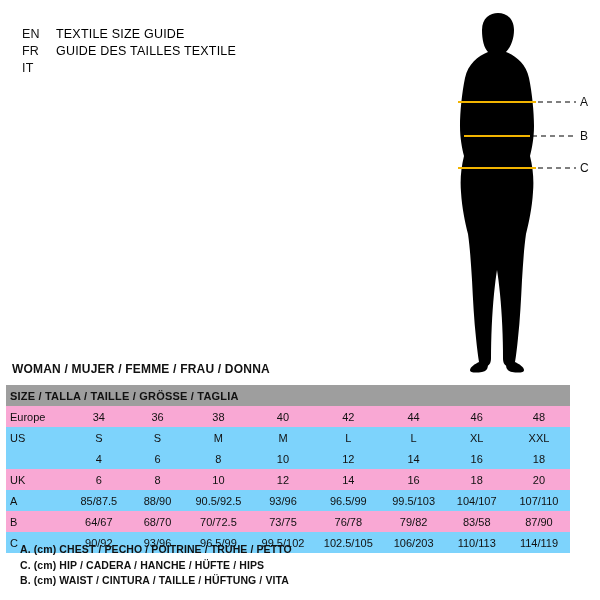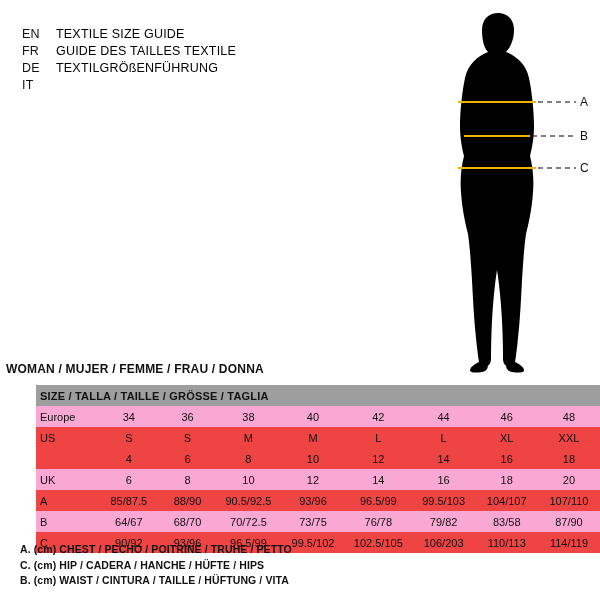--- a/index.html
+++ b/index.html
@@ -47,50 +47,50 @@
     left: 430px;
     width: 160px;
     height: 370px;
   }
   .figure-area svg { display: block; }
 
   
   .woman-label {
     position: absolute;
     top: 362px;
-    left: 6px;
+    left: 12px;
     font-size: 12px;
     font-weight: bold;
     letter-spacing: 0.2px;
     color: #111;
   }
 
   
   .size-table {
     position: absolute;
     top: 385px;
-    left: 36px;
+    left: 6px;
     width: 564px;
     border-collapse: collapse;
     font-size: 11px;
     color: #111;
   }
   .size-table td {
     padding: 3px 4px;
     line-height: 14px;
     height: 15px;
   }
   .row-head td {
     background: #9e9e9e;
     font-weight: bold;
     font-size: 11px;
     letter-spacing: 0.2px;
     color: #111;
   }
-  .row-shade td { background: #ef4444; }
+  .row-shade td { background: #7dd3fc; }
   .row-plain td { background: #f9a8d4; }
   .col-label {
     width: 72px;
     text-align: left;
     padding-left: 4px;
   }
   .col-val {
     width: 68px;
     text-align: center;
   }
@@ -112,24 +112,20 @@
 <body>
 
 <div class="lang-block">
   <div class="lang-row">
     <span class="lang-code">EN</span>
     <span class="lang-text">TEXTILE SIZE GUIDE</span>
   </div>
   <div class="lang-row">
     <span class="lang-code">FR</span>
     <span class="lang-text">GUIDE DES TAILLES TEXTILE</span>
-  </div>
-  <div class="lang-row">
-    <span class="lang-code">DE</span>
-    <span class="lang-text">TEXTILGRÖßENFÜHRUNG</span>
   </div>
   <div class="lang-row">
     <span class="lang-code">IT</span>
   </div>
 </div>
 
 <div class="figure-area">
   <svg width="160" height="372" viewBox="0 0 160 372" xmlns="http://www.w3.org/2000/svg">
     <g>
       <path fill="#000000" d="

